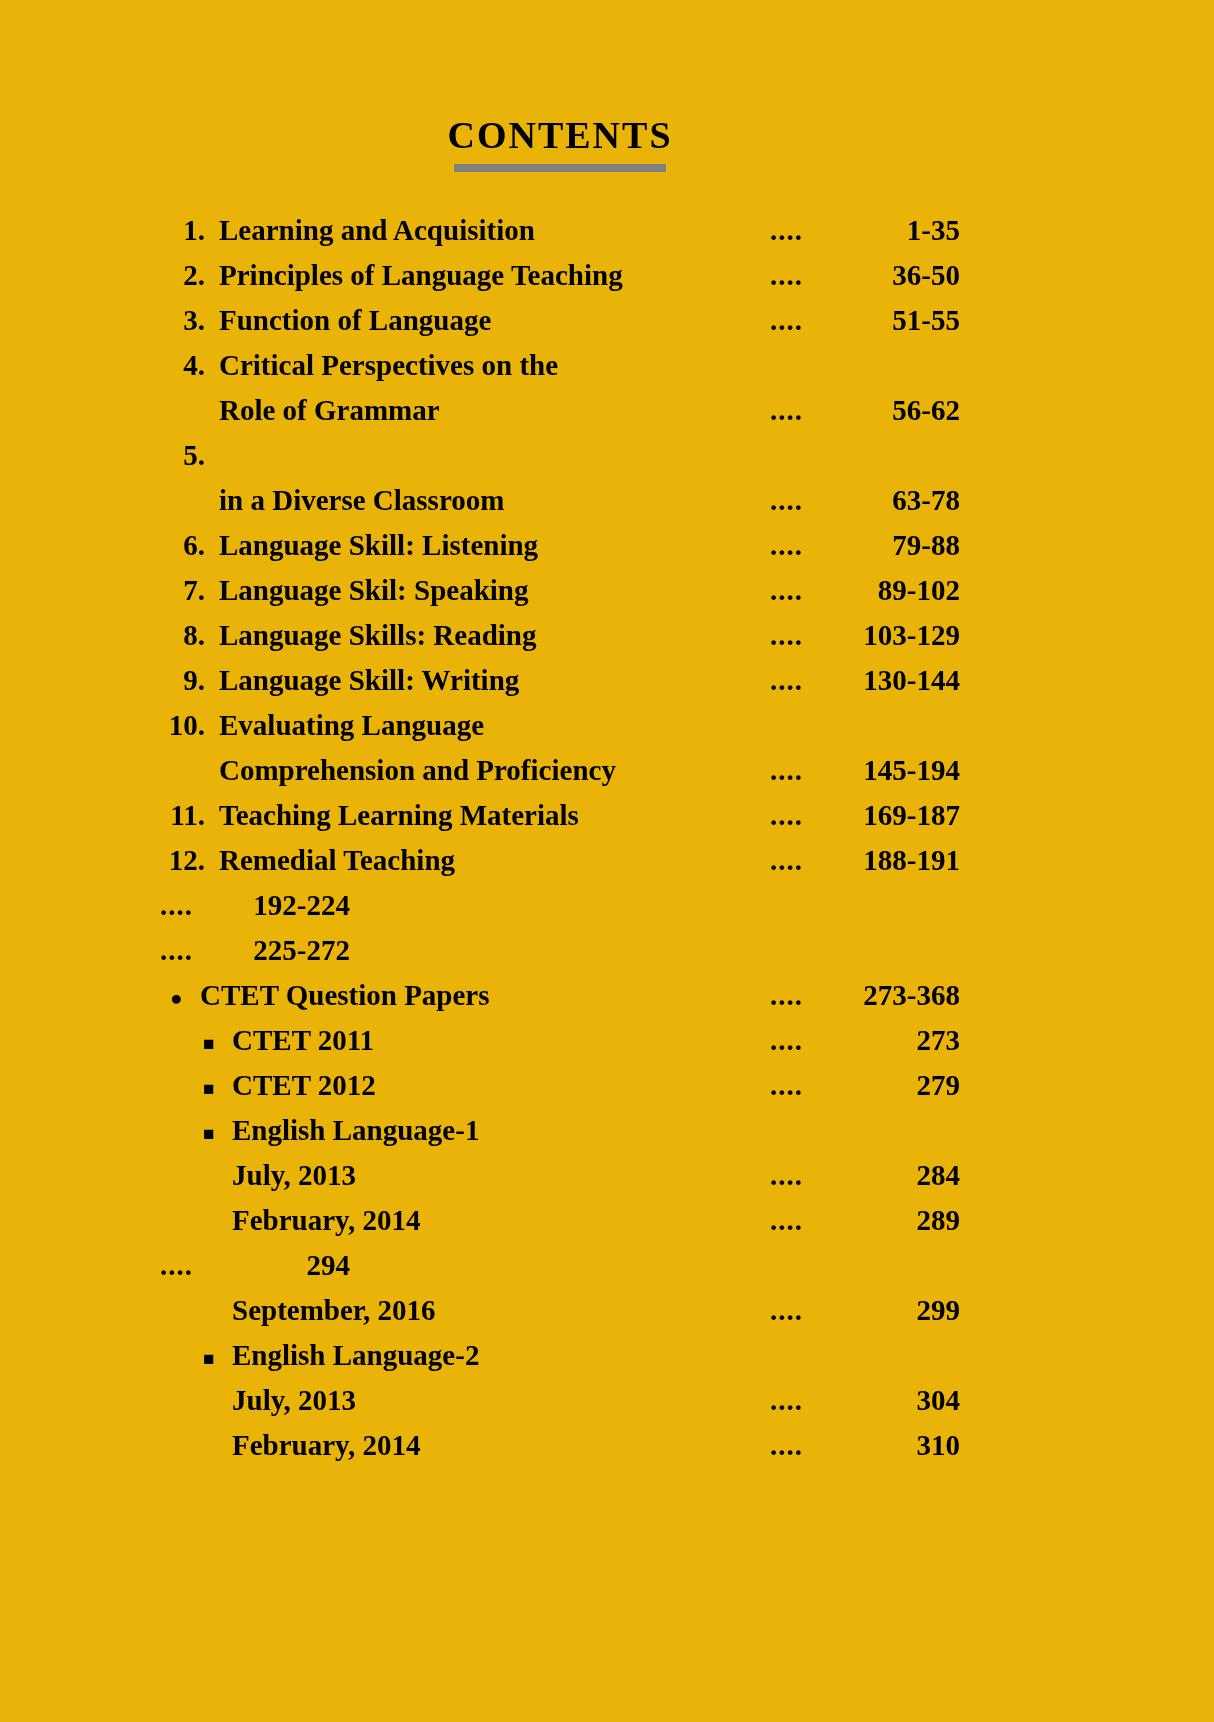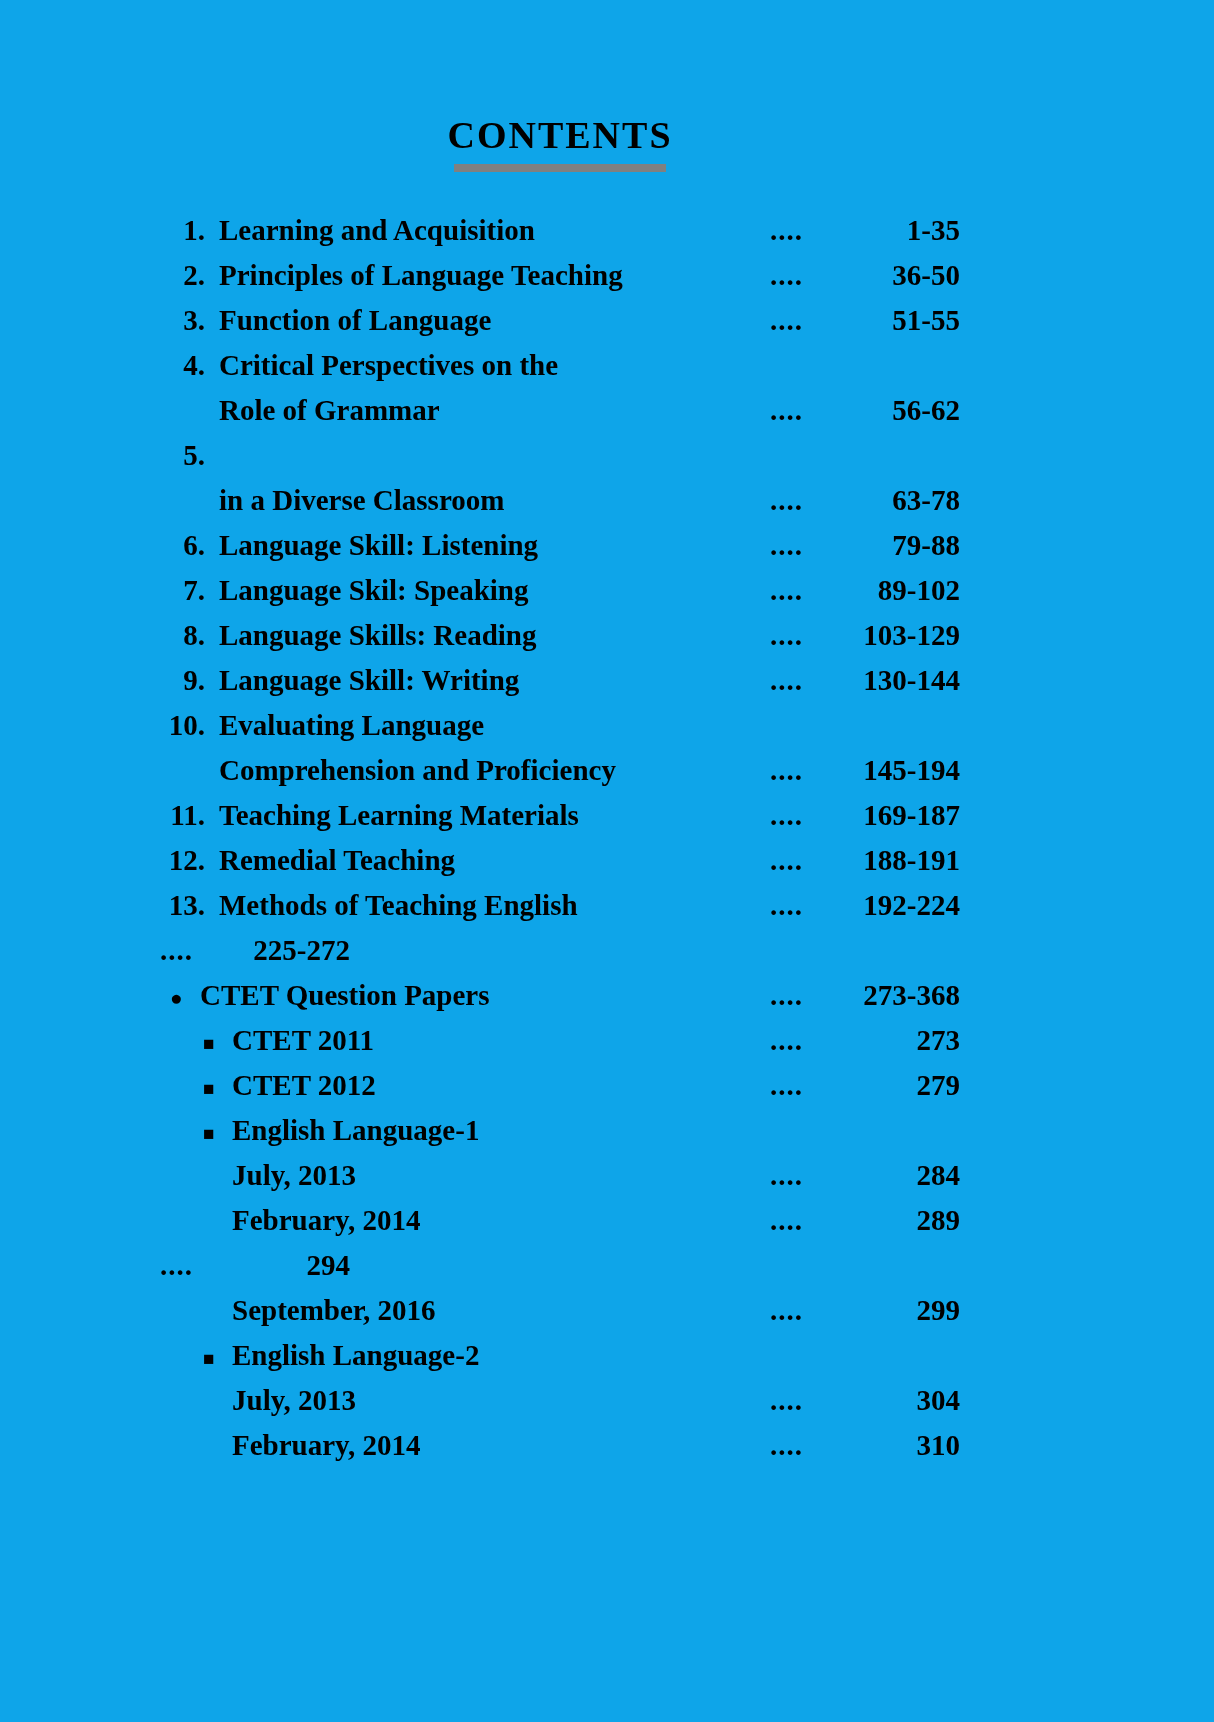--- a/index.html
+++ b/index.html
@@ -6,21 +6,21 @@
     margin: 0;
     padding: 0;
     background: #ffffff;
     color: #000000;
     font-family: "Liberation Serif", "DejaVu Serif", serif;
   }
   .page {
     position: relative;
     width: 1214px;
     height: 1722px;
-    background: #0ea5e9;
+    background: #eab308;
     overflow: hidden;
   }
   .title-wrap {
     padding-top: 116px;
     margin-left: 160px;
     width: 800px;
     text-align: center;
   }
   .title {
     font-size: 38px;
@@ -218,24 +218,20 @@
     </div>
       <div class="row type-num">
       <div class="left">
         <span class="marker">12.</span>
         <span class="t">Remedial Teaching</span>
       </div>
       <span class="dots">....</span>
       <span class="pages">188-191</span>
     </div>
       <div class="row type-num">
-      <div class="left">
-        <span class="marker">13.</span>
-        <span class="t">Methods of Teaching English</span>
-      </div>
       <span class="dots">....</span>
       <span class="pages">192-224</span>
     </div>
       <div class="row type-num">
       <span class="dots">....</span>
       <span class="pages">225-272</span>
     </div>
       <div class="row type-bullet">
       <div class="left">
         <span class="marker">●</span>

